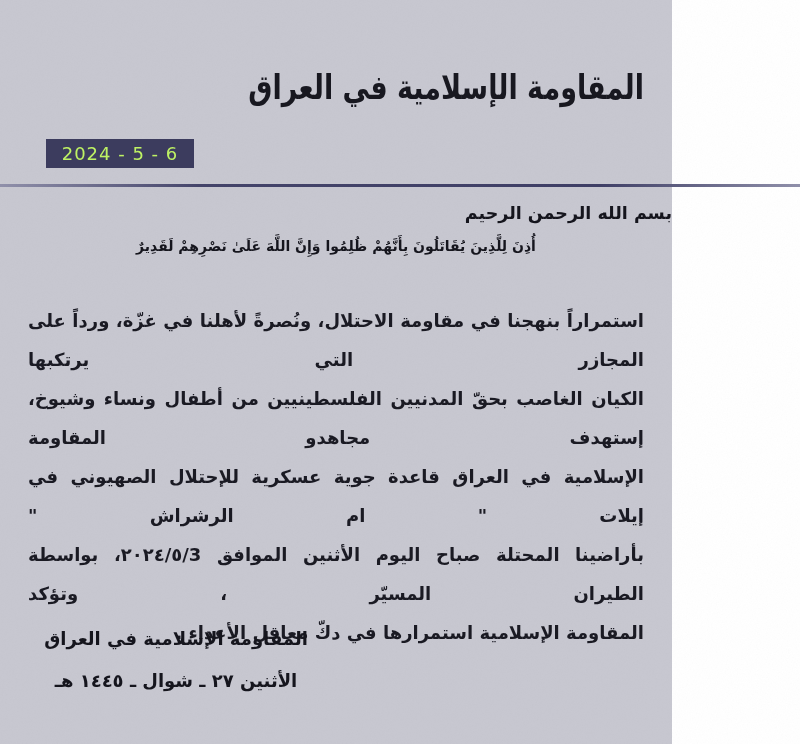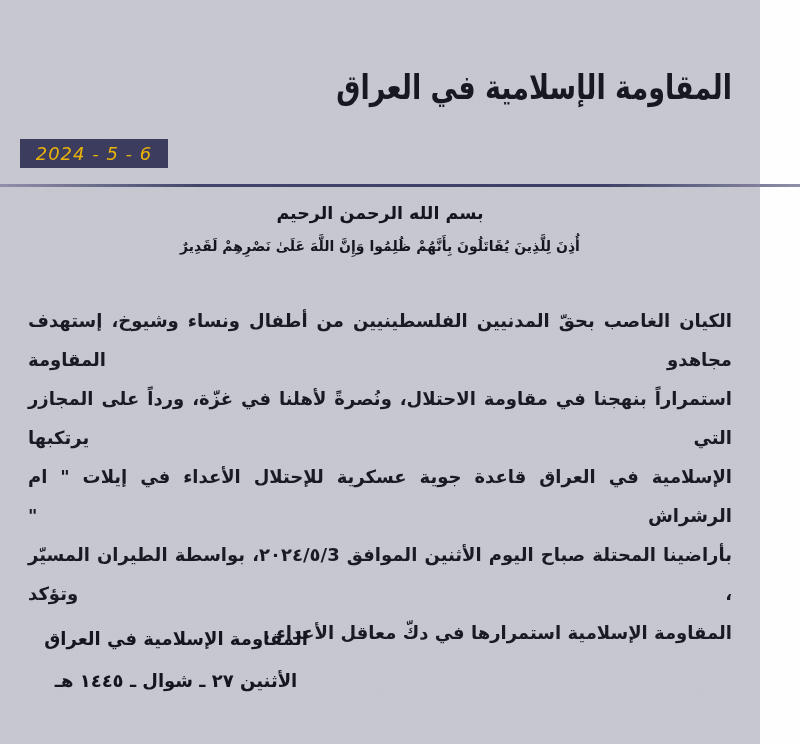--- a/index.html
+++ b/index.html
@@ -3,21 +3,21 @@
 <meta charset="utf-8">
 <style>
   * { margin: 0; padding: 0; box-sizing: border-box; }
   html, body { width: 800px; height: 744px; }
   body {
     font-family: "DejaVu Sans", sans-serif;
     overflow: hidden;
   }
   .page {
     position: relative;
-    width: 760px;
+    width: 672px;
     height: 744px;
     background: #c7c7d0;
     color: #15151d;
   }
   .noise {
     position: absolute;
     inset: 0;
     pointer-events: none;
     opacity: 0.55;
   }
@@ -29,53 +29,52 @@
     white-space: nowrap;
     font-size: 27px;
     font-weight: bold;
     color: #181820;
     letter-spacing: -1px;
     transform: scaleY(1.25);
     transform-origin: right center;
   }
   .date-box {
     position: absolute;
-    left: 20px;
+    left: 46px;
     top: 139px;
     width: 148px;
     height: 29px;
     background: #3c3c5e;
-    color: #eab308;
+    color: #bef264;
     display: flex;
     align-items: center;
     justify-content: center;
     direction: ltr;
     font-size: 18px;
     letter-spacing: 1px;
-    font-style: italic;
   }
   .rule {
     position: absolute;
     top: 184px;
     left: 0;
     width: 800px;
     height: 3px;
     background: linear-gradient(to right, #9090aa, #44446a 25%, #3f3f66 75%, #9090aa);
   }
   .content {
     position: absolute;
     inset: 0;
     direction: rtl;
   }
   .basmala {
     position: absolute;
     top: 203px;
     left: 0;
     width: 100%;
-    text-align: center;
+    text-align: right;
     font-size: 17.5px;
     font-weight: bold;
   }
   .verse {
     position: absolute;
     top: 238px;
     left: 0;
     width: 100%;
     text-align: center;
     font-size: 14px;
@@ -143,23 +142,23 @@
 
   <div class="rule"></div>
 
   <div class="content">
 
     <div class="basmala">بسم الله الرحمن الرحيم</div>
 
     <div class="verse">أُذِنَ لِلَّذِينَ يُقَاتَلُونَ بِأَنَّهُمْ ظُلِمُوا وَإِنَّ اللَّهَ عَلَىٰ نَصْرِهِمْ لَقَدِيرٌ</div>
 
     <div class="body-text">
+      <div class="body-line">استمراراً بنهجنا في مقاومة الاحتلال، ونُصرةً لأهلنا في غزّة، ورداً على المجازر التي يرتكبها</div>
       <div class="body-line">الكيان الغاصب بحقّ المدنيين الفلسطينيين من أطفال ونساء وشيوخ، إستهدف مجاهدو المقاومة</div>
-      <div class="body-line">استمراراً بنهجنا في مقاومة الاحتلال، ونُصرةً لأهلنا في غزّة، ورداً على المجازر التي يرتكبها</div>
-      <div class="body-line">الإسلامية في العراق قاعدة جوية عسكرية للإحتلال الأعداء في إيلات " ام الرشراش "</div>
+      <div class="body-line">الإسلامية في العراق قاعدة جوية عسكرية للإحتلال الصهيوني في إيلات " ام الرشراش "</div>
       <div class="body-line">بأراضينا المحتلة صباح اليوم الأثنين الموافق ٢٠٢٤/٥/3، بواسطة الطيران المسيّر ، وتؤكد</div>
       <div class="body-line last">المقاومة الإسلامية استمرارها في دكّ معاقل الأعداء .</div>
     </div>
 
 
     <div class="signature">
       <div>المقاومة الإسلامية في العراق</div>
       <div>الأثنين ٢٧ ـ شوال ـ ١٤٤٥ هـ</div>
     </div>
 

